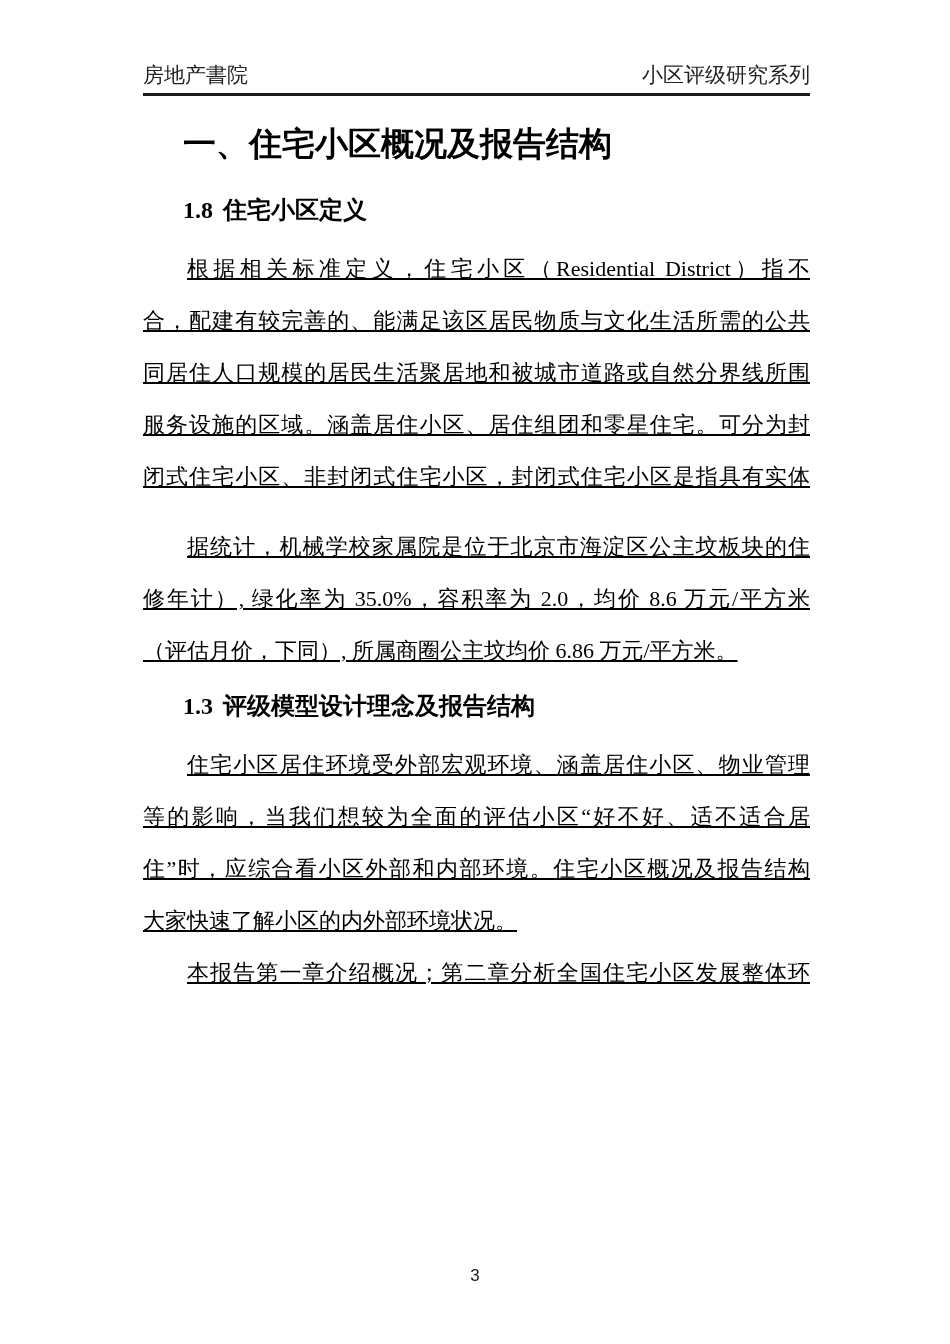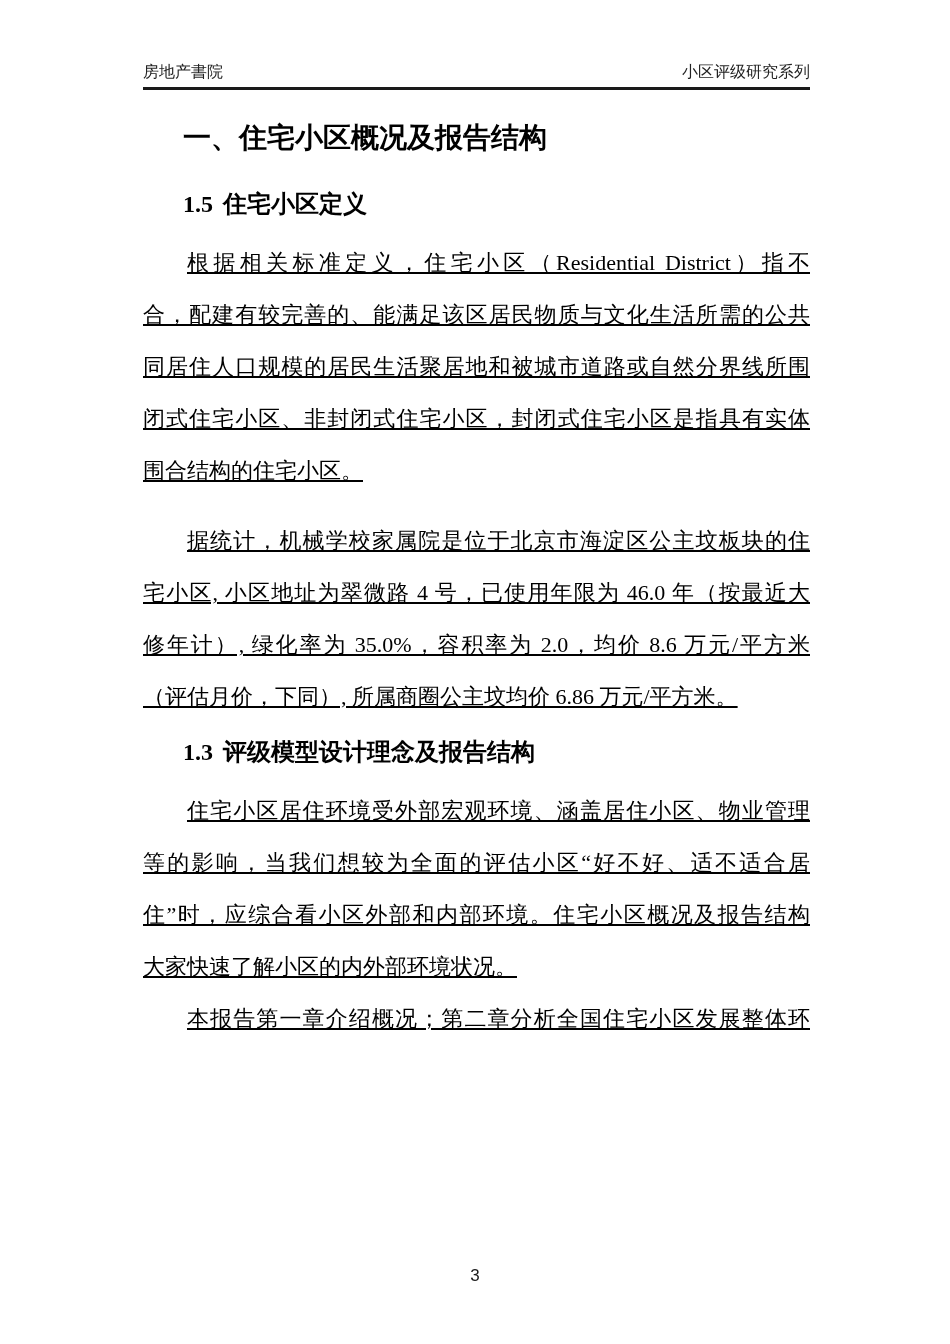--- a/index.html
+++ b/index.html
@@ -21,30 +21,30 @@
   .header {
     padding-top: 62px;
   }
   .header-row {
     display: flex;
     justify-content: space-between;
     align-items: flex-end;
     padding-bottom: 6px;
     border-bottom: 3px solid #1a1a1a;
     font-family: "Liberation Sans", "DejaVu Sans", sans-serif;
-    font-size: 16px;
+    font-size: 21px;
     color: #222222;
     line-height: 1.2;
   }
   
   .doc-title {
     margin: 30px 0 0 40px;
     font-family: "Liberation Sans", "DejaVu Sans", sans-serif;
     font-weight: bold;
-    font-size: 28px;
+    font-size: 33px;
     line-height: 36px;
     color: #000000;
   }
   .section-heading {
     margin: 14px 0 0 40px;
     font-weight: bold;
     font-size: 24px;
     line-height: 30px;
     color: #000000;
   }
@@ -97,33 +97,32 @@
     <div class="header">
       <div class="header-row">
         <span>房地产書院</span>
         <span>小区评级研究系列</span>
       </div>
     </div>
 
     <div class="doc-title">一、住宅小区概况及报告结构</div>
 
     <div class="section-heading first">
-      <span class="sec-num">1.5</span><span class="sec-title">住宅小区定义</span>
+      <span class="sec-num">1.8</span><span class="sec-title">住宅小区定义</span>
     </div>
     <div class="para-block">
       <div class="line first">根据相关标准定义，住宅小区（Residential District）指不</div>
       <div class="line">合，配建有较完善的、能满足该区居民物质与文化生活所需的公共</div>
       <div class="line">同居住人口规模的居民生活聚居地和被城市道路或自然分界线所围</div>
+      <div class="line">服务设施的区域。涵盖居住小区、居住组团和零星住宅。可分为封</div>
       <div class="line">闭式住宅小区、非封闭式住宅小区，封闭式住宅小区是指具有实体</div>
-      <div class="line last">围合结构的住宅小区。</div>
     </div>
 
     <div class="para-block">
       <div class="line first">据统计，机械学校家属院是位于北京市海淀区公主坟板块的住</div>
-      <div class="line">宅小区, 小区地址为翠微路 4 号，已使用年限为 46.0 年（按最近大</div>
       <div class="line">修年计）, 绿化率为 35.0%，容积率为 2.0，均价 8.6 万元/平方米</div>
       <div class="line last">（评估月价，下同）, 所属商圈公主坟均价 6.86 万元/平方米。</div>
     </div>
 
     <div class="section-heading">
       <span class="sec-num">1.3</span><span class="sec-title">评级模型设计理念及报告结构</span>
     </div>
     <div class="para-block">
       <div class="line first">住宅小区居住环境受外部宏观环境、涵盖居住小区、物业管理</div>
       <div class="line">等的影响，当我们想较为全面的评估小区“好不好、适不适合居</div>

